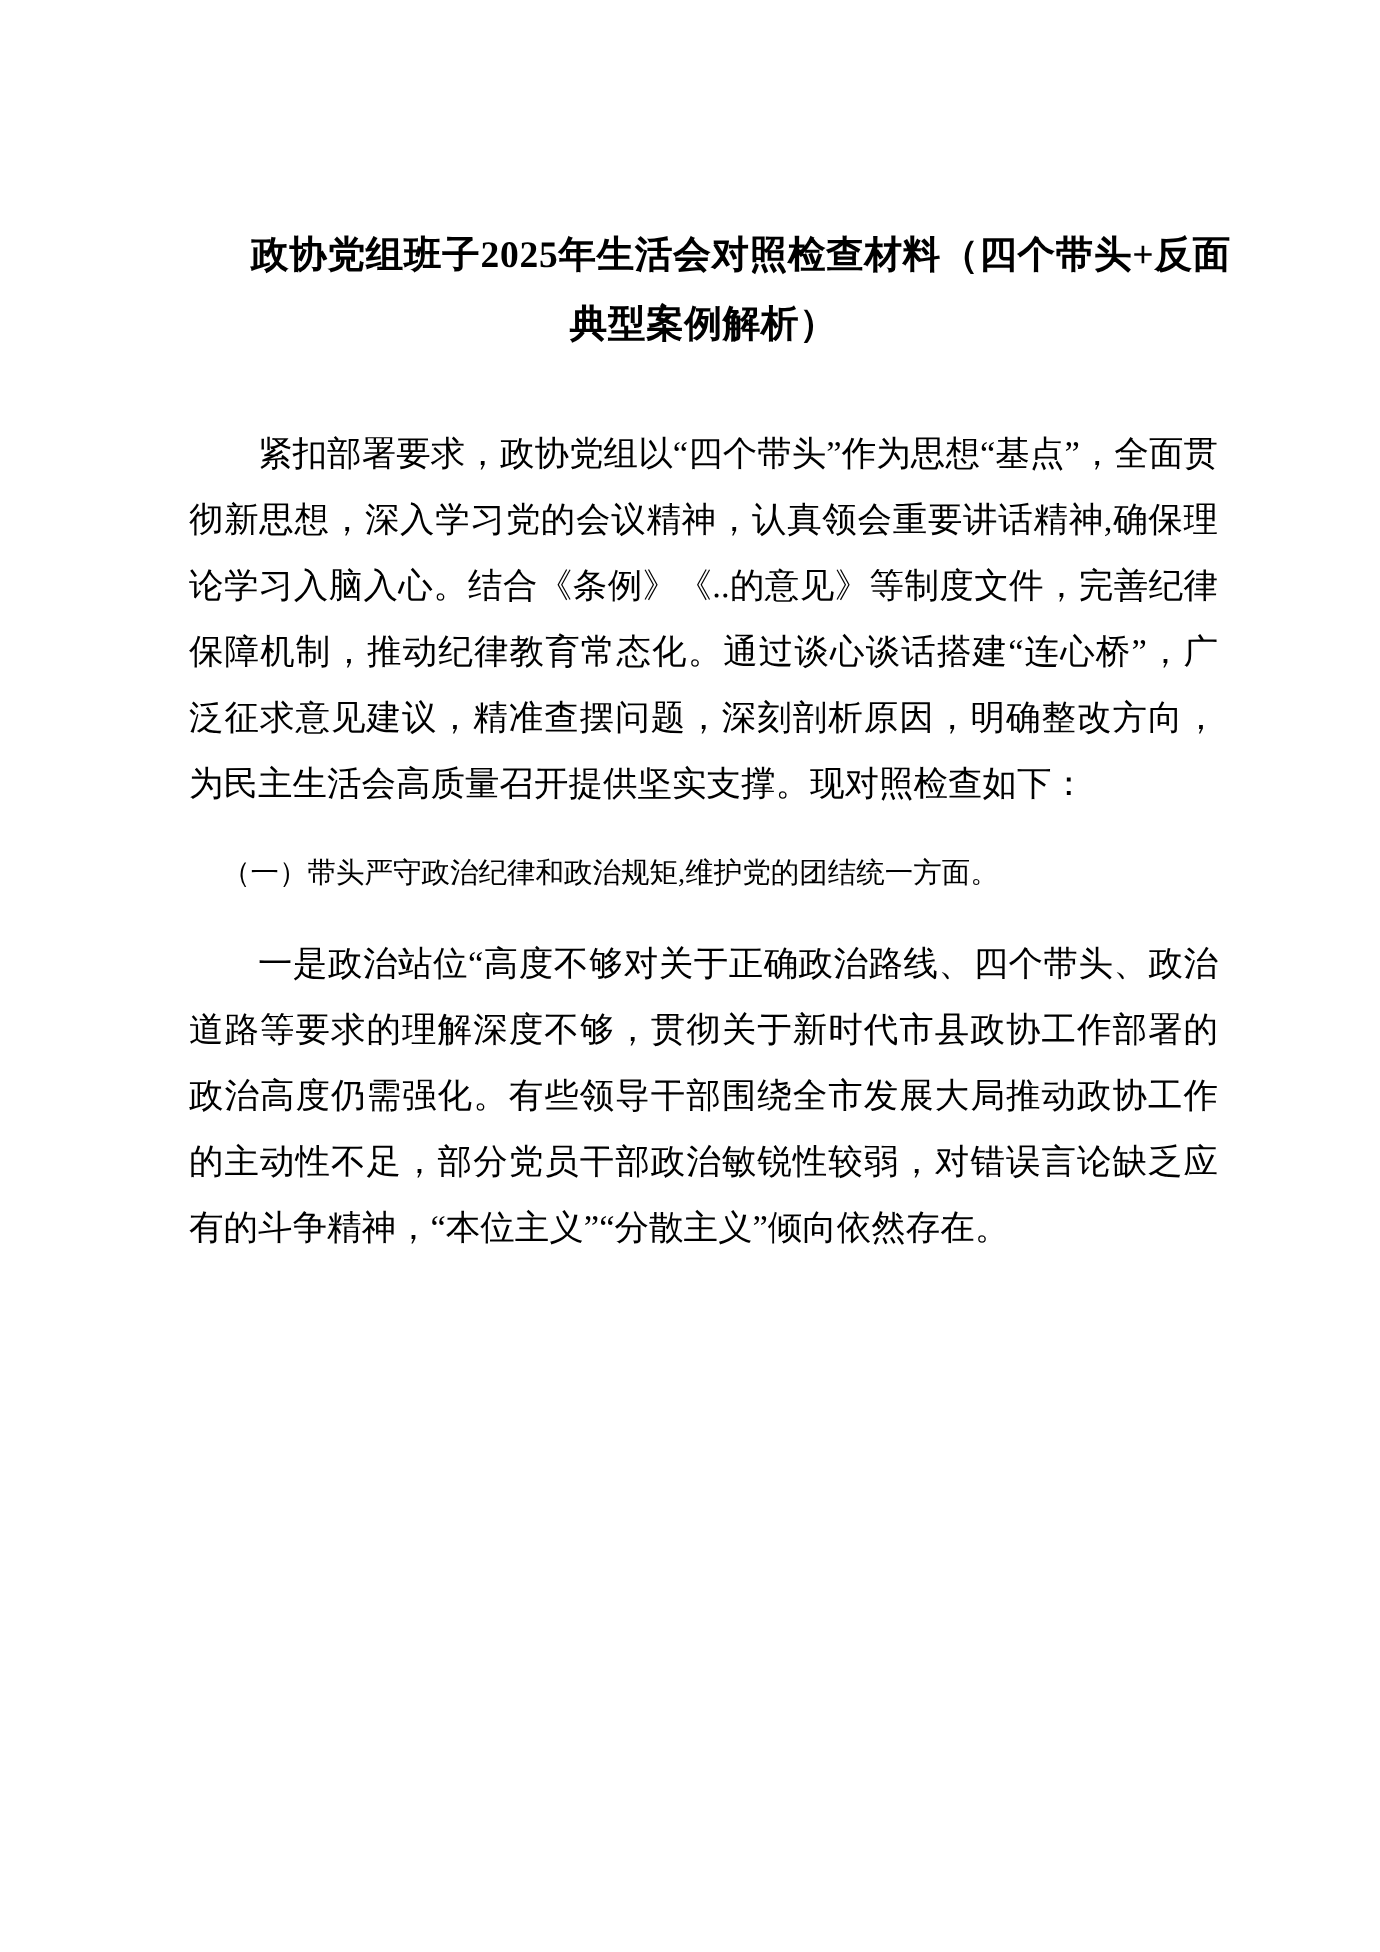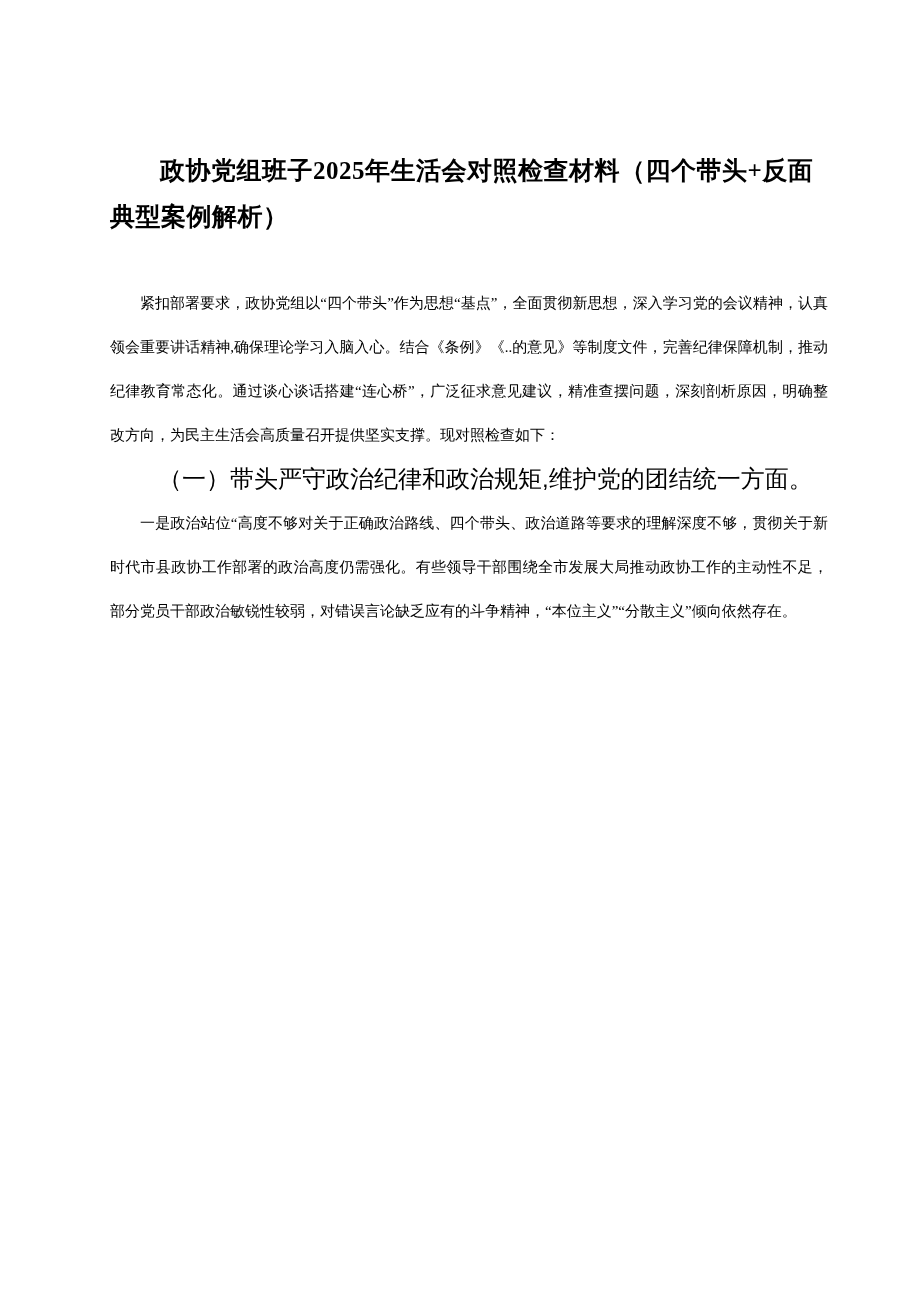--- a/index.html
+++ b/index.html
@@ -15,46 +15,46 @@
       color: #000000;
       box-sizing: border-box;
       padding: 148px 92px 0 110px;
       overflow: hidden;
     }
     .doc-title {
       font-family: "Liberation Serif", "DejaVu Serif", serif;
       font-weight: bold;
       font-size: 25px;
       line-height: 46px;
-      text-align: left;
+      text-align: center;
       text-indent: 2em;
       letter-spacing: 0.5px;
       margin: 0 0 41px 0;
     }
     .para {
       font-family: "Liberation Serif", "DejaVu Serif", serif;
       font-weight: normal;
-      font-size: 15px;
+      font-size: 23px;
       line-height: 44px;
       text-align: justify;
       text-indent: 2em;
-      margin: 0;
+      margin: 16px;
     }
     .heading-1 {
       font-family: "Liberation Sans", "DejaVu Sans", sans-serif;
       font-weight: bold;
       font-size: 23px;
       line-height: 44px;
       text-indent: 2em;
       margin: 0;
     }
     .heading-2 {
-      font-family: Liberation Sans, sans-serif;
+      font-family: Liberation Serif, serif;
       font-weight: normal;
-      font-size: 24px;
+      font-size: 19px;
       line-height: 44px;
       text-indent: 2em;
       margin: 0;
     }
   </style>
 </head>
 <body>
 
 <div class="page">
   <h1 class="doc-title">政协党组班子2025年生活会对照检查材料（四个带头+反面典型案例解析）</h1>

